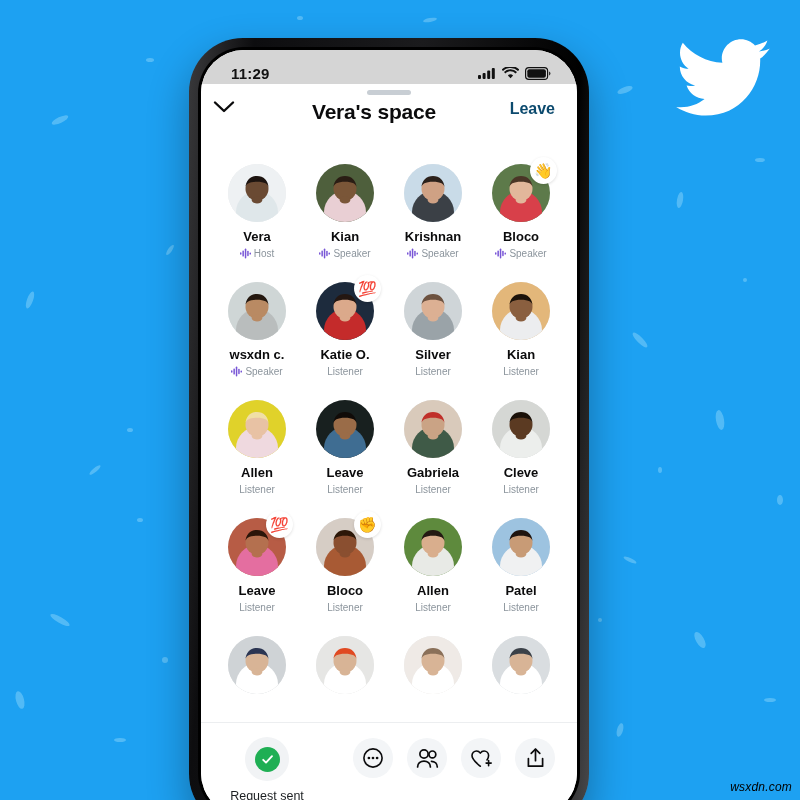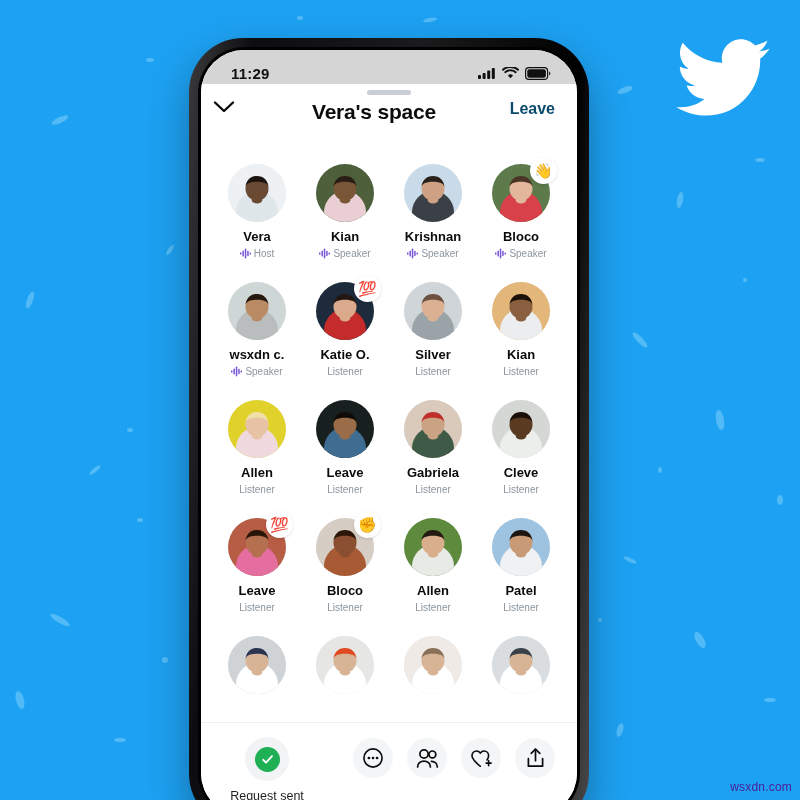--- a/index.html
+++ b/index.html
@@ -28,22 +28,23 @@
     position: absolute;
     top: 38px; right: 28px;
     width: 96px; height: 80px;
   }
 
   
   #watermark {
     position: absolute;
     right: 8px; bottom: 6px;
     font-size: 12px;
-    color: #4c1d95;
+    color: #000000;
     letter-spacing: .2px;
+    font-style: italic;
   }
 
   
   #phone {
     position: absolute;
     left: 189px; top: 38px;
     width: 400px; height: 790px;
     border-radius: 54px;
     background: linear-gradient(95deg,#3a3a3c 0%,#0d0d0f 14%,#1b1b1d 50%,#000 84%,#4a4a4c 100%);
     padding: 9px;

